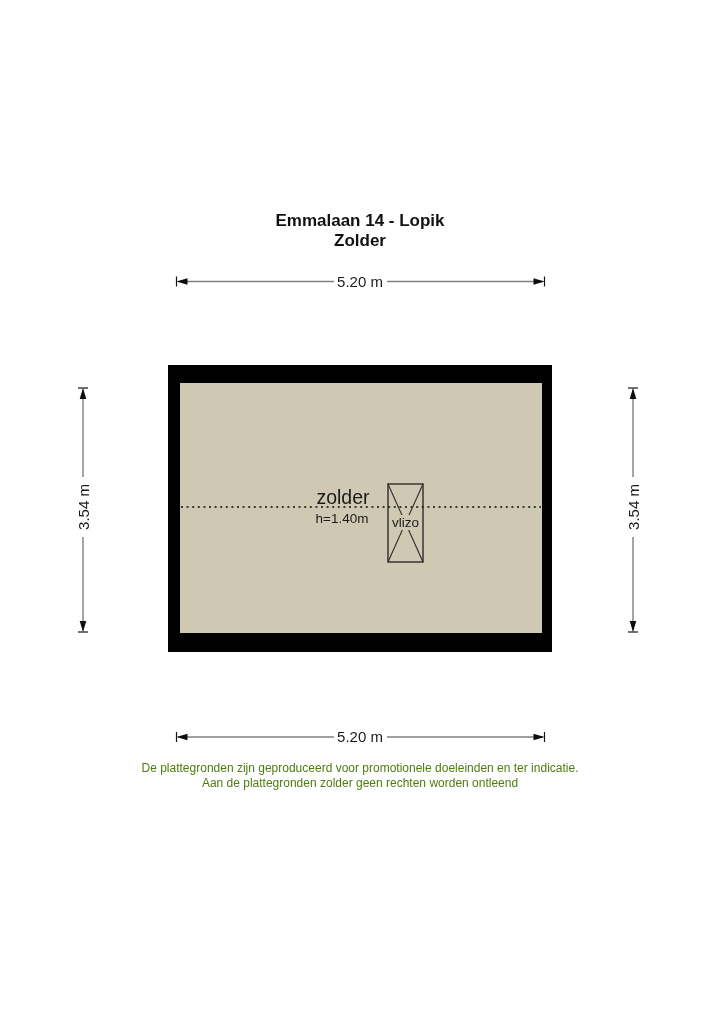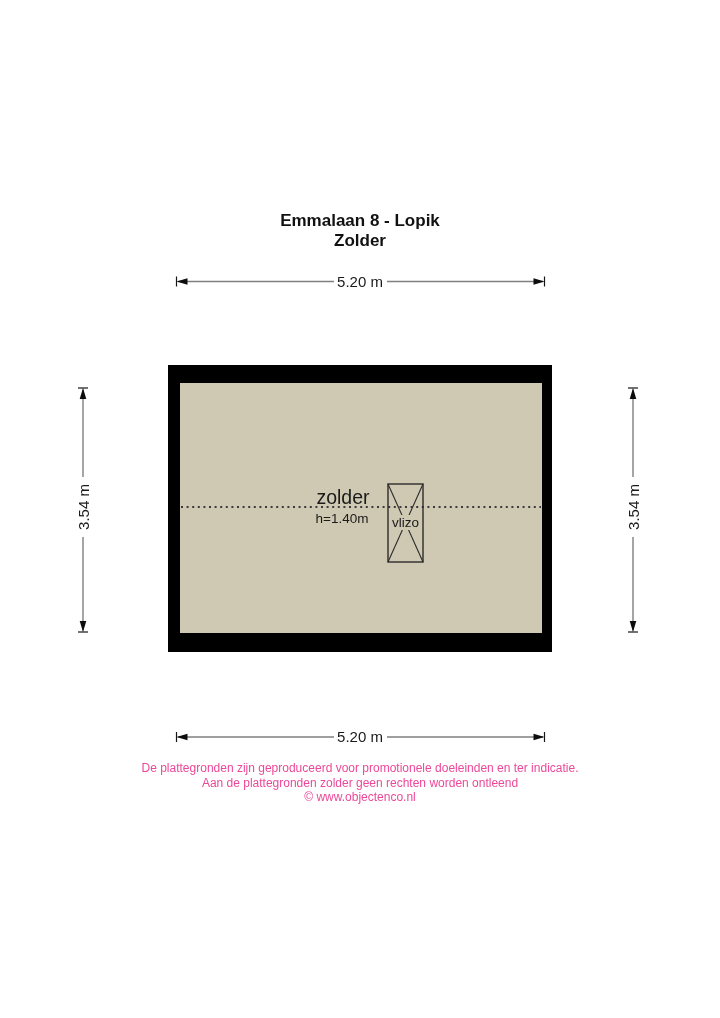--- a/index.html
+++ b/index.html
@@ -19,21 +19,21 @@
     color:var(--ink);
     overflow:hidden;
   }
   .title-block{
     position:absolute;left:0;top:211px;width:720px;
     text-align:center;font-weight:bold;font-size:17px;line-height:20px;
     color:#111;
   }
   .footer-block{
     position:absolute;left:0;top:761px;width:720px;
-    text-align:center;font-size:12px;line-height:14.5px;color:#ec4899;
+    text-align:center;font-size:12px;line-height:14.5px;color:#4d7c0f;
   }
   svg{position:absolute;left:0;top:0;}
   .wall{fill:var(--wall);}
   .floor{fill:var(--floor);}
   .dash-line{stroke:var(--dash);stroke-width:1.8;stroke-dasharray:2 3.6;fill:none;}
   .dim{stroke:var(--dimline);stroke-width:1.4;fill:none;}
   .tick{stroke:#151515;stroke-width:1.2;fill:none;}
   .arrow{fill:#0d0d0d;stroke:none;}
   .hatch-stroke{stroke:#2b2b2b;stroke-width:1.4;fill:none;}
   .hatch-diag{stroke:#2b2b2b;stroke-width:1.1;fill:none;}
@@ -41,21 +41,21 @@
   .t-dim{font:15px "Liberation Sans", sans-serif;}
   .t-room{font:19.5px "Liberation Sans", sans-serif;}
   .t-small{font:13.5px "Liberation Sans", sans-serif;}
 </style>
 </head>
 <body>
 
 <div class="page">
 
   <div class="title-block">
-    <div>Emmalaan 8 - Lopik</div>
+    <div>Emmalaan 14 - Lopik</div>
     <div>Zolder</div>
   </div>
 
   <svg width="720" height="1018" viewBox="0 0 720 1018">
 
     <g>
       <line class="dim" x1="178" y1="281.5" x2="334" y2="281.5"></line>
       <line class="dim" x1="387" y1="281.5" x2="543" y2="281.5"></line>
       <line class="tick" x1="176.5" y1="276.5" x2="176.5" y2="286.5"></line>
       <line class="tick" x1="544.5" y1="276.5" x2="544.5" y2="286.5"></line>
@@ -108,16 +108,15 @@
       <line class="tick" x1="544.5" y1="732" x2="544.5" y2="742"></line>
       <polygon class="arrow" points="176.5,737 187.5,733.7 187.5,740.3"></polygon>
       <polygon class="arrow" points="544.5,737 533.5,733.7 533.5,740.3"></polygon>
       <text class="svg-text t-dim" x="360" y="742" text-anchor="middle">5.20 m</text>
     </g>
   </svg>
 
   <div class="footer-block">
     <div>De plattegronden zijn geproduceerd voor promotionele doeleinden en ter indicatie.</div>
     <div>Aan de plattegronden zolder geen rechten worden ontleend</div>
-    <div>© www.objectenco.nl</div>
   </div>
 
 </div>
 
 </body></html>

